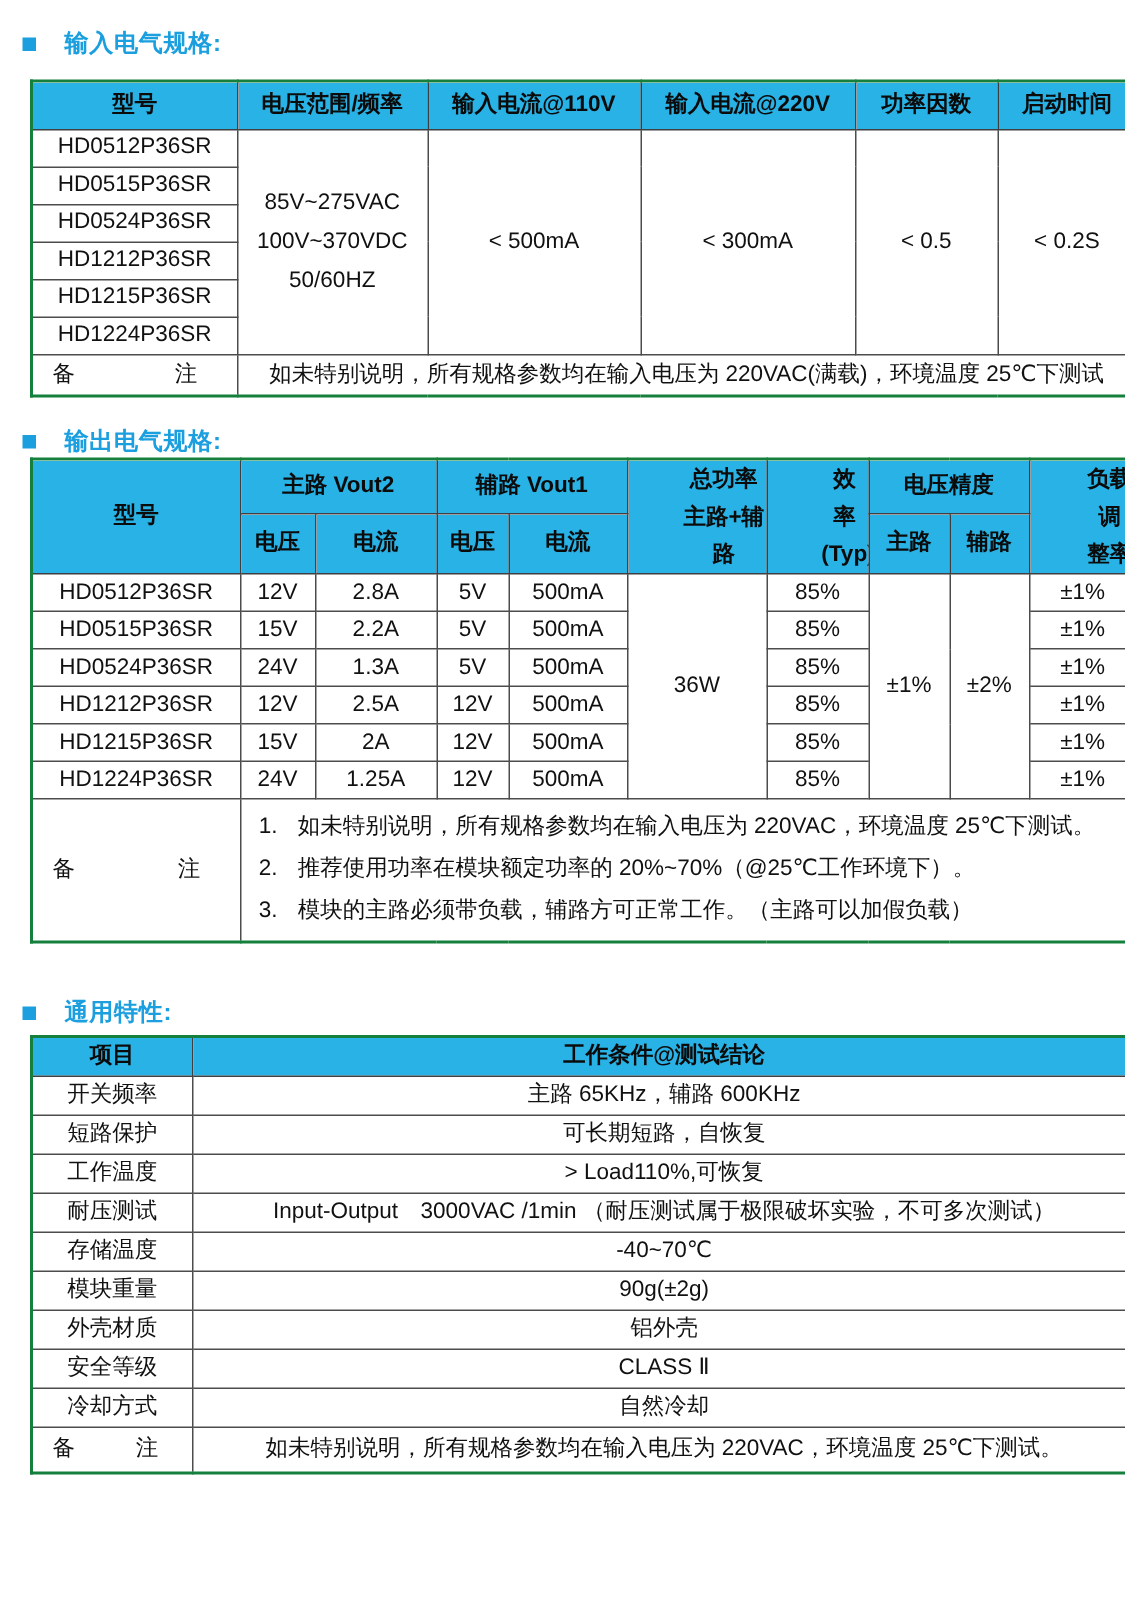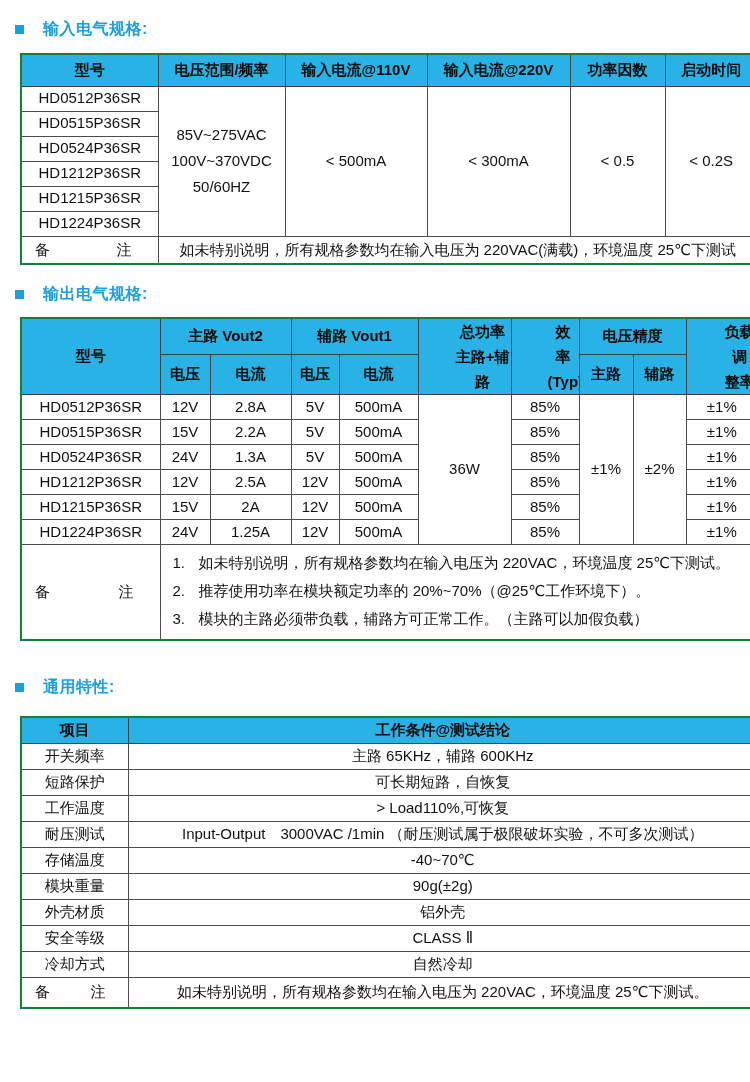--- a/index.html
+++ b/index.html
@@ -21,22 +21,22 @@
     letter-spacing: 0.5px;
   }
   .bullet {
     width: 9px;
     height: 9px;
     background: #1B9FDE;
     margin-right: 19px;
     flex: 0 0 auto;
   }
   .title-1 { padding-top: 19px; margin-bottom: 13px; }
-  .title-2 { margin-top: 19px; margin-bottom: 12px; }
-  .title-3 { margin-top: 36px; margin-bottom: 18px; }
+  .title-2 { margin-top: 19px; margin-bottom: 0; }
+  .title-3 { margin-top: 36px; margin-bottom: 4px; }
 
   table.spec {
     border-collapse: collapse;
     table-layout: fixed;
     width: 737px;
     margin-left: 20px;
     border: 2px solid #15803d;
   }
   table.spec th, table.spec td {
     border: 1px solid #4c4c4e;

